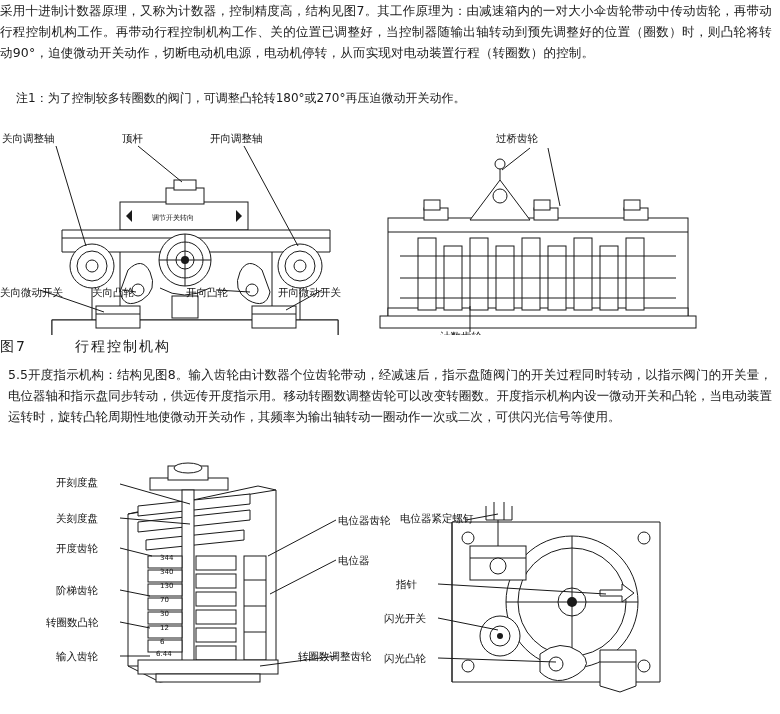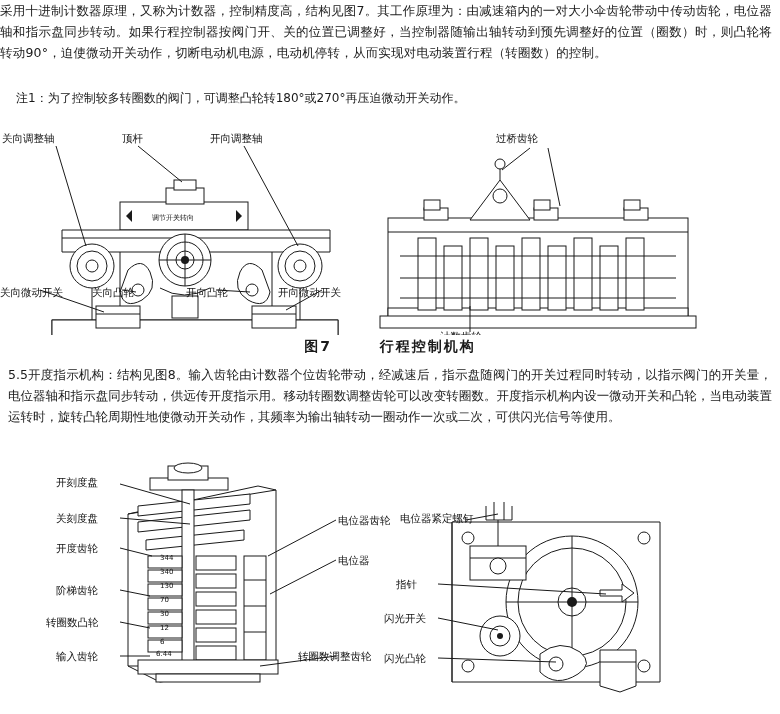--- a/index.html
+++ b/index.html
@@ -39,23 +39,22 @@
     top: 88px;
     width: 772px;
     font-size: 12px;
     line-height: 20px;
   }
   .fig7-caption {
     position: absolute;
     left: 0;
     top: 338px;
     width: 780px;
-    text-align: center;
     font-size: 14px;
-    font-weight: bold;
+    font-weight: normal;
     letter-spacing: 2px;
   }
   .sec55 {
     position: absolute;
     left: 8px;
     top: 364px;
     width: 764px;
     font-size: 12.5px;
     line-height: 21px;
     text-align: justify;
@@ -76,21 +75,21 @@
   }
   #fig7 { left: 0px; top: 120px; }
   #fig8 { left: 0px; top: 460px; }
 </style>
 </head>
 <body>
 
 <div class="page">
 
   <div class="body-text">
-    <p class="para">采用十进制计数器原理，又称为计数器，控制精度高，结构见图7。其工作原理为：由减速箱内的一对大小伞齿轮带动中传动齿轮，电位器轴和指示盘同步转动。如果行程控制器按阀门开、关的位置已调整好，当控制器随输出轴转动到预先调整好的位置（圈数）时，则凸轮将转动90°，迫使微动开关动作，切断电动机电源，电动机停转，从而实现对电动装置行程（转圈数）的控制。</p>
+    <p class="para">采用十进制计数器原理，又称为计数器，控制精度高，结构见图7。其工作原理为：由减速箱内的一对大小伞齿轮带动中传动齿轮，再带动行程控制机构工作。再带动行程控制机构工作、关的位置已调整好，当控制器随输出轴转动到预先调整好的位置（圈数）时，则凸轮将转动90°，迫使微动开关动作，切断电动机电源，电动机停转，从而实现对电动装置行程（转圈数）的控制。</p>
   </div>
 
   <div class="note">注1：为了控制较多转圈数的阀门，可调整凸轮转180°或270°再压迫微动开关动作。</div>
 
   <div class="fig-area" id="fig7">
     <svg width="780" height="215" viewBox="0 0 780 215">
       <g fill="none" stroke="#1a1a1a" stroke-width="1">
 
         <rect x="52" y="198" width="286" height="0"></rect>
         <path d="M52,200 L52,236 L58,242 L58,268 L332,268 L332,242 L338,236 L338,200 Z" fill="#ffffff"></path>

